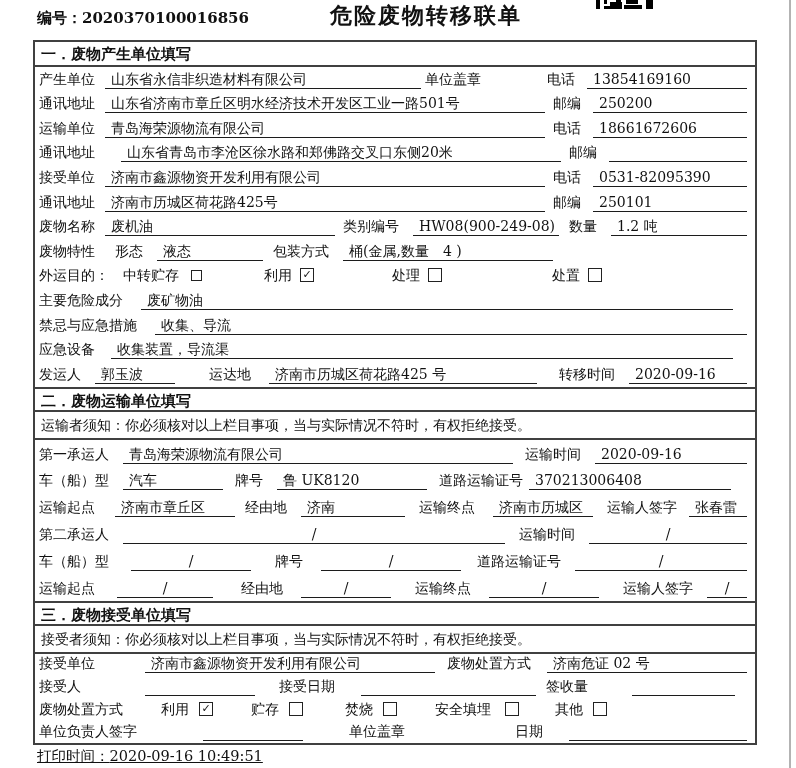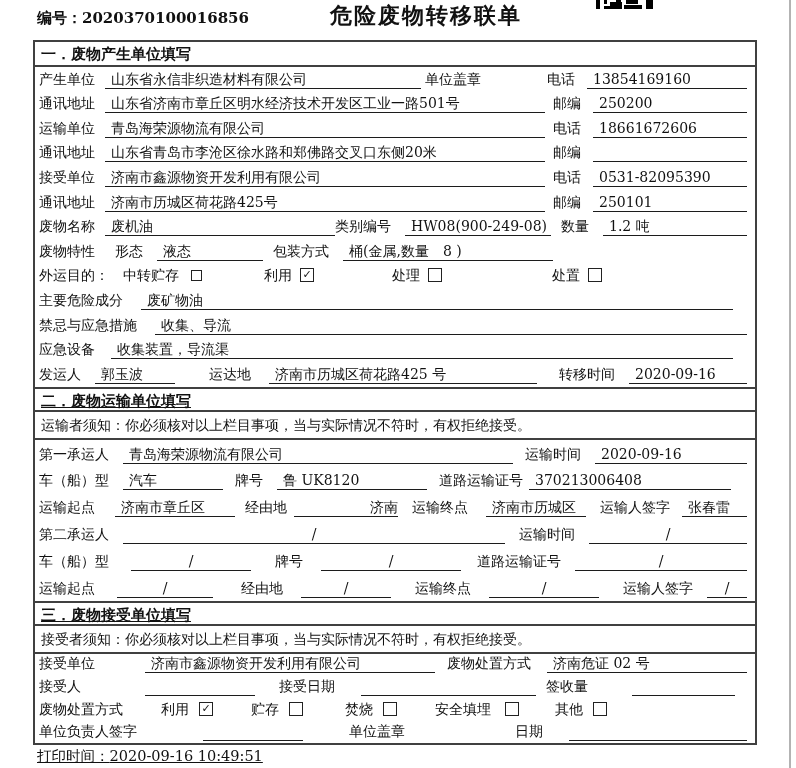--- a/index.html
+++ b/index.html
@@ -14,21 +14,21 @@
   .qr-fragment{position:absolute;left:596px;top:0;}
   .page-edge{position:absolute;left:789px;top:0;width:2px;height:768px;background:#b3b3b3;}
   .doc-table{
     position:absolute;left:33px;top:40px;width:724px;height:705px;
     border:2px solid #404040;box-sizing:border-box;overflow:hidden;background:#fff;
   }
   .sec-title{
     height:25px;line-height:24px;font-weight:bold;font-size:15px;
     padding-left:6px;box-sizing:border-box;border-bottom:2px solid #404040;white-space:nowrap;
   }
-  .sec-title.mid{border-top:2px solid #404040;text-decoration:underline;}
+  .sec-title.mid{border-top:2px solid #404040;}
   .notice{
     height:28px;line-height:27px;font-size:14px;padding-left:6px;box-sizing:border-box;
     border-bottom:2px solid #404040;white-space:nowrap;
   }
   .row{
     display:flex;align-items:flex-end;height:var(--rh);
     padding:0 8px 3px 4px;box-sizing:border-box;
   }
   .lbl{font-size:14px;line-height:19px;white-space:nowrap;flex:none;}
   .val{
@@ -86,50 +86,50 @@
         <span class="val fx" style="margin-left: 6px;">250200</span>
       </div>
       <div class="row">
         <span class="lbl" style="width: 62px;">运输单位</span>
         <span class="val" style="width: 440px; margin-left: 4px;">青岛海荣源物流有限公司</span>
         <span class="lbl" style="width: 34px; margin-left: 8px;">电话</span>
         <span class="val fx" style="margin-left: 6px;">18661672606</span>
       </div>
       <div class="row">
         <span class="lbl" style="width: 62px;">通讯地址</span>
-        <span class="val" style="width: 440px; margin-left: 4px;">山东省青岛市李沧区徐水路和郑佛路交叉口东侧20米</span>
+        <span class="val" style="width: 440px; margin-left: 20px;">山东省青岛市李沧区徐水路和郑佛路交叉口东侧20米</span>
         <span class="lbl" style="width: 34px; margin-left: 8px;">邮编</span>
         <span class="val fx" style="margin-left: 6px;"></span>
       </div>
       <div class="row">
         <span class="lbl" style="width: 62px;">接受单位</span>
         <span class="val" style="width: 440px; margin-left: 4px;">济南市鑫源物资开发利用有限公司</span>
         <span class="lbl" style="width: 34px; margin-left: 8px;">电话</span>
         <span class="val fx" style="margin-left: 6px;">0531-82095390</span>
       </div>
       <div class="row">
         <span class="lbl" style="width: 62px;">通讯地址</span>
         <span class="val" style="width: 440px; margin-left: 4px;">济南市历城区荷花路425号</span>
         <span class="lbl" style="width: 34px; margin-left: 8px;">邮编</span>
         <span class="val fx" style="margin-left: 6px;">250101</span>
       </div>
       <div class="row">
         <span class="lbl" style="width: 62px;">废物名称</span>
         <span class="val" style="width: 230px; margin-left: 4px;">废机油</span>
-        <span class="lbl" style="width: 62px; ">类别编号</span>
+        <span class="lbl" style="width: 62px; margin-left: 8px;">类别编号</span>
         <span class="val" style="width: 146px; margin-left: 8px;">HW08(900-249-08)</span>
         <span class="lbl" style="width: 34px; margin-left: 10px;">数量</span>
         <span class="val fx" style="margin-left: 8px;">1.2 吨</span>
       </div>
       <div class="row">
         <span class="lbl" style="width: 62px;">废物特性</span>
         <span class="lbl" style="width: 34px; margin-left: 14px;">形态</span>
         <span class="val" style="width: 106px; margin-left: 8px;">液态</span>
         <span class="lbl" style="width: 62px; margin-left: 10px;">包装方式</span>
-        <span class="val" style="width: 210px; margin-left: 8px;">桶(金属,数量　8 )</span>
+        <span class="val" style="width: 210px; margin-left: 8px;">桶(金属,数量　4 )</span>
       </div>
       <div class="row">
         <span class="lbl" style="width: 76px;">外运目的：</span>
         <span class="lbl" style="width: 60px; margin-left: 8px;">中转贮存</span>
         <span class="box sm" style="margin-left: 8px;"></span>
         <span class="lbl" style="width: 30px; margin-left: 62px;">利用</span>
         <span class="box" style="margin-left: 6px;">✓</span>
         <span class="lbl" style="width: 30px; margin-left: 78px;">处理</span>
         <span class="box" style="margin-left: 6px;"></span>
         <span class="lbl" style="width: 30px; margin-left: 110px;">处置</span>
@@ -171,21 +171,21 @@
         <span class="val" style="width: 100px; margin-left: 8px;">汽车</span>
         <span class="lbl" style="width: 34px; margin-left: 12px;">牌号</span>
         <span class="val" style="width: 150px; margin-left: 8px;">鲁 UK8120</span>
         <span class="lbl" style="width: 90px; margin-left: 12px;">道路运输证号</span>
         <span class="val fx" style="margin-left: 0; margin-right: 16px;">370213006408</span>
       </div>
       <div class="row">
         <span class="lbl" style="width: 62px;">运输起点</span>
         <span class="val" style="width: 120px; margin-left: 14px;">济南市章丘区</span>
         <span class="lbl" style="width: 48px; margin-left: 10px;">经由地</span>
-        <span class="val" style="width: 104px; margin-left: 1px; text-align: right;">济南</span>
+        <span class="val" style="width: 104px; margin-left: 8px;">济南</span>
         <span class="lbl" style="width: 62px; margin-left: 14px;">运输终点</span>
         <span class="val" style="width: 100px; margin-left: 12px;">济南市历城区</span>
         <span class="lbl" style="width: 76px; margin-left: 14px;">运输人签字</span>
         <span class="val fx" style="margin-left: 6px;">张春雷</span>
       </div>
       <div class="row">
         <span class="lbl" style="width: 76px;">第二承运人</span>
         <span class="val ctr" style="width: 382px; margin-left: 8px;">/</span>
         <span class="lbl" style="width: 62px; margin-left: 14px;">运输时间</span>
         <span class="val fx ctr" style="margin-left: 8px;">/</span>

